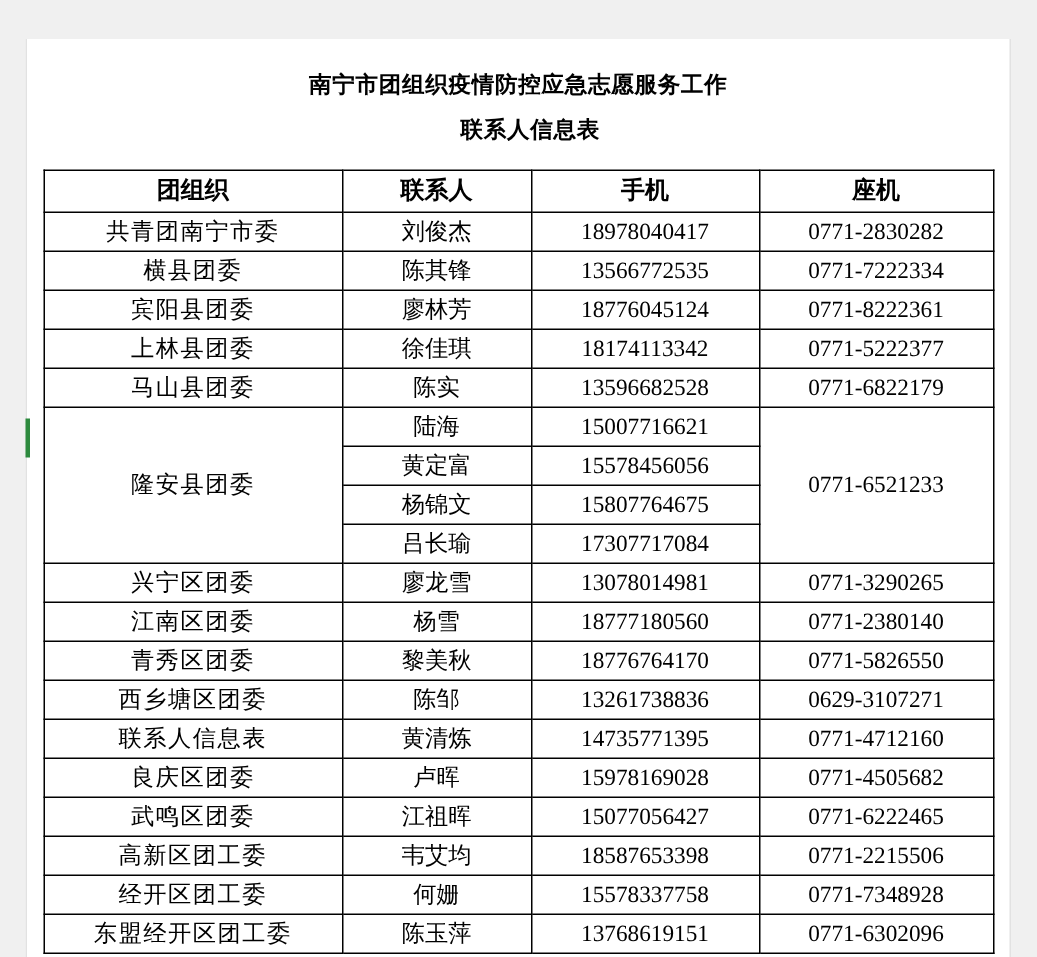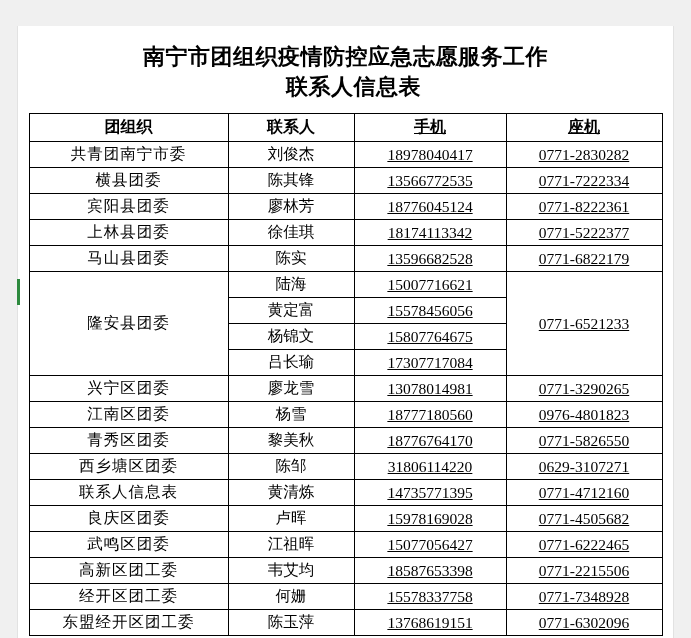--- a/index.html
+++ b/index.html
@@ -19,21 +19,21 @@
     top: 26px;
     width: 657px;
     height: 612px;
     background: #ffffff;
     box-sizing: border-box;
     border-left: 1px solid #e2e2e2;
     border-right: 1px solid #e2e2e2;
   }
   .title {
     text-align: center;
-    font-size: 22px;
+    font-size: 15px;
     font-weight: bold;
     color: #000;
     line-height: 30px;
     padding-top: 16px;
     letter-spacing: 0.5px;
   }
   .title .line2 {
     display: block;
     padding-left: 16px;
   }
@@ -57,21 +57,20 @@
     font-weight: bold;
     font-size: 16px;
     height: 27px;
   }
   col.c0 { width: 199px; }
   col.c1 { width: 126px; }
   col.c2 { width: 152px; }
   col.c3 { width: 156px; }
   td.num, th.num {
     font-family: "Liberation Serif", serif;
-    text-decoration: underline;
   }
   td.org {
     letter-spacing: 1px;
   }
   .marker {
     position: absolute;
     left: 17px;
     top: 279px;
     width: 3px;
     height: 26px;
@@ -154,32 +153,32 @@
         <tr>
           <td class="org">兴宁区团委</td>
           <td>廖龙雪</td>
           <td class="num">13078014981</td>
           <td class="num">0771-3290265</td>
         </tr>
         <tr>
           <td class="org">江南区团委</td>
           <td>杨雪</td>
           <td class="num">18777180560</td>
-          <td class="num">0976-4801823</td>
+          <td class="num">0771-2380140</td>
         </tr>
         <tr>
           <td class="org">青秀区团委</td>
           <td>黎美秋</td>
           <td class="num">18776764170</td>
           <td class="num">0771-5826550</td>
         </tr>
         <tr>
           <td class="org">西乡塘区团委</td>
           <td>陈邹</td>
-          <td class="num">31806114220</td>
+          <td class="num">13261738836</td>
           <td class="num">0629-3107271</td>
         </tr>
         <tr>
           <td class="org">联系人信息表</td>
           <td>黄清炼</td>
           <td class="num">14735771395</td>
           <td class="num">0771-4712160</td>
         </tr>
         <tr>
           <td class="org">良庆区团委</td>

